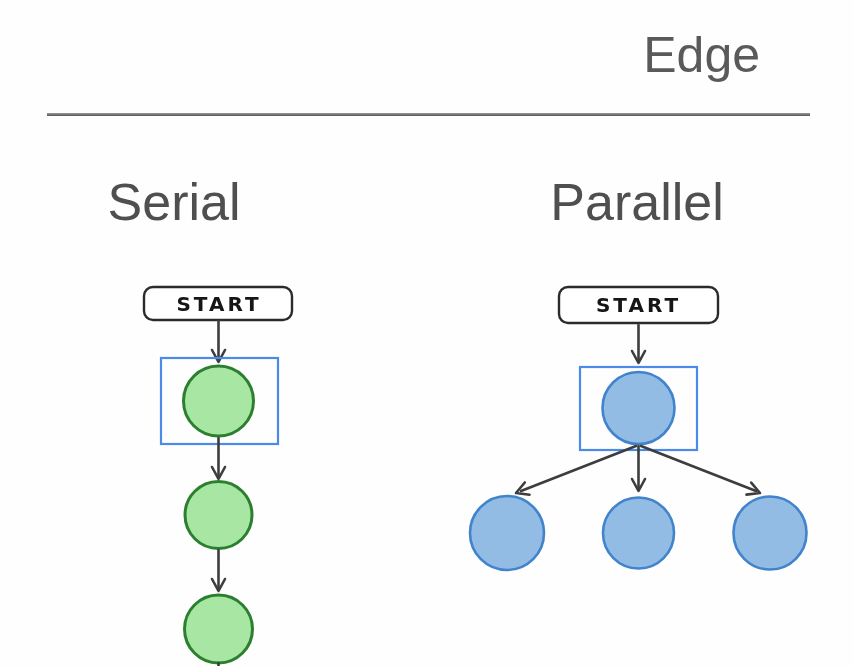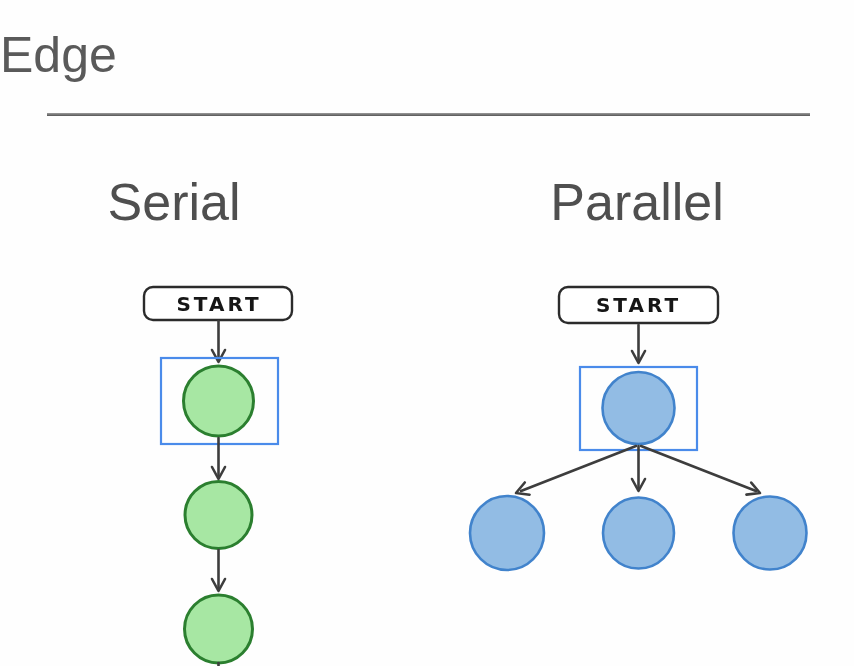--- a/index.html
+++ b/index.html
@@ -16,21 +16,21 @@
   }
   .stage {
     position: absolute;
     inset: 0;
   }
   .title {
     position: absolute;
     top: 28px;
     left: 0;
     width: 760px;
-    text-align: left;
+    text-align: right;
     font-size: 50px;
     line-height: 1.1;
     font-weight: 400;
     color: #5a5a5a;
   }
   .divider {
     position: absolute;
     top: 113px;
     left: 47px;
     width: 763px;

